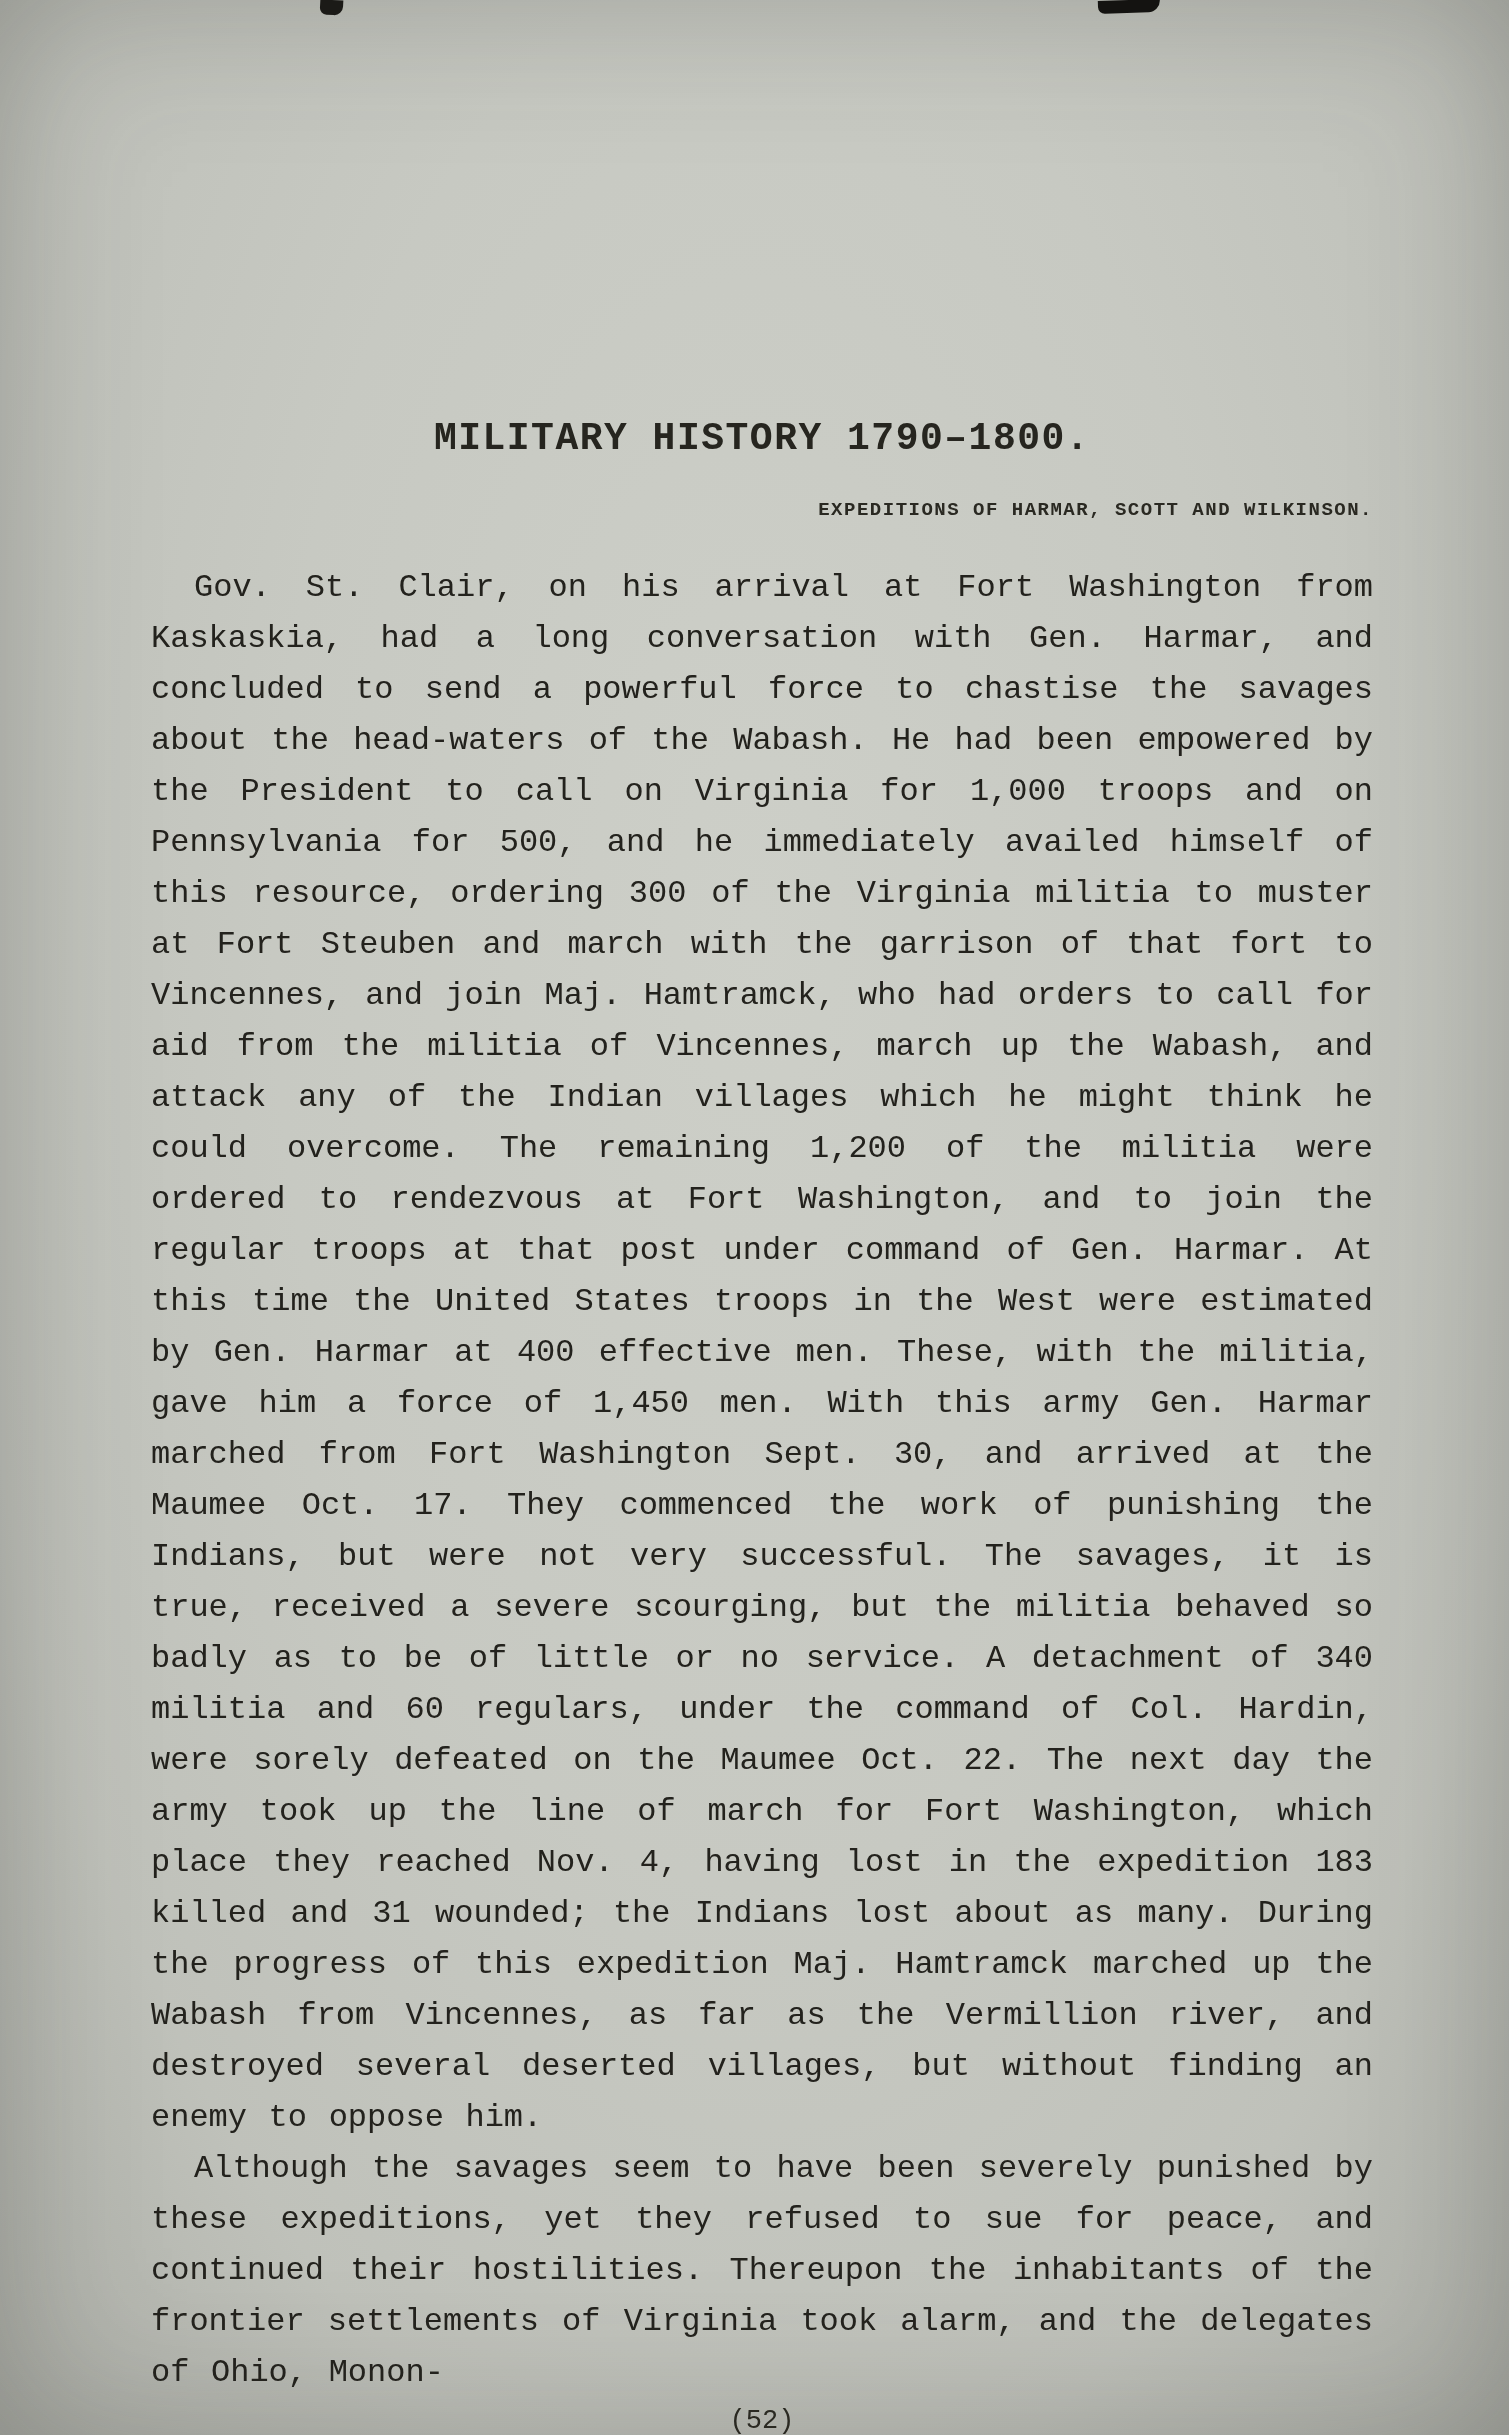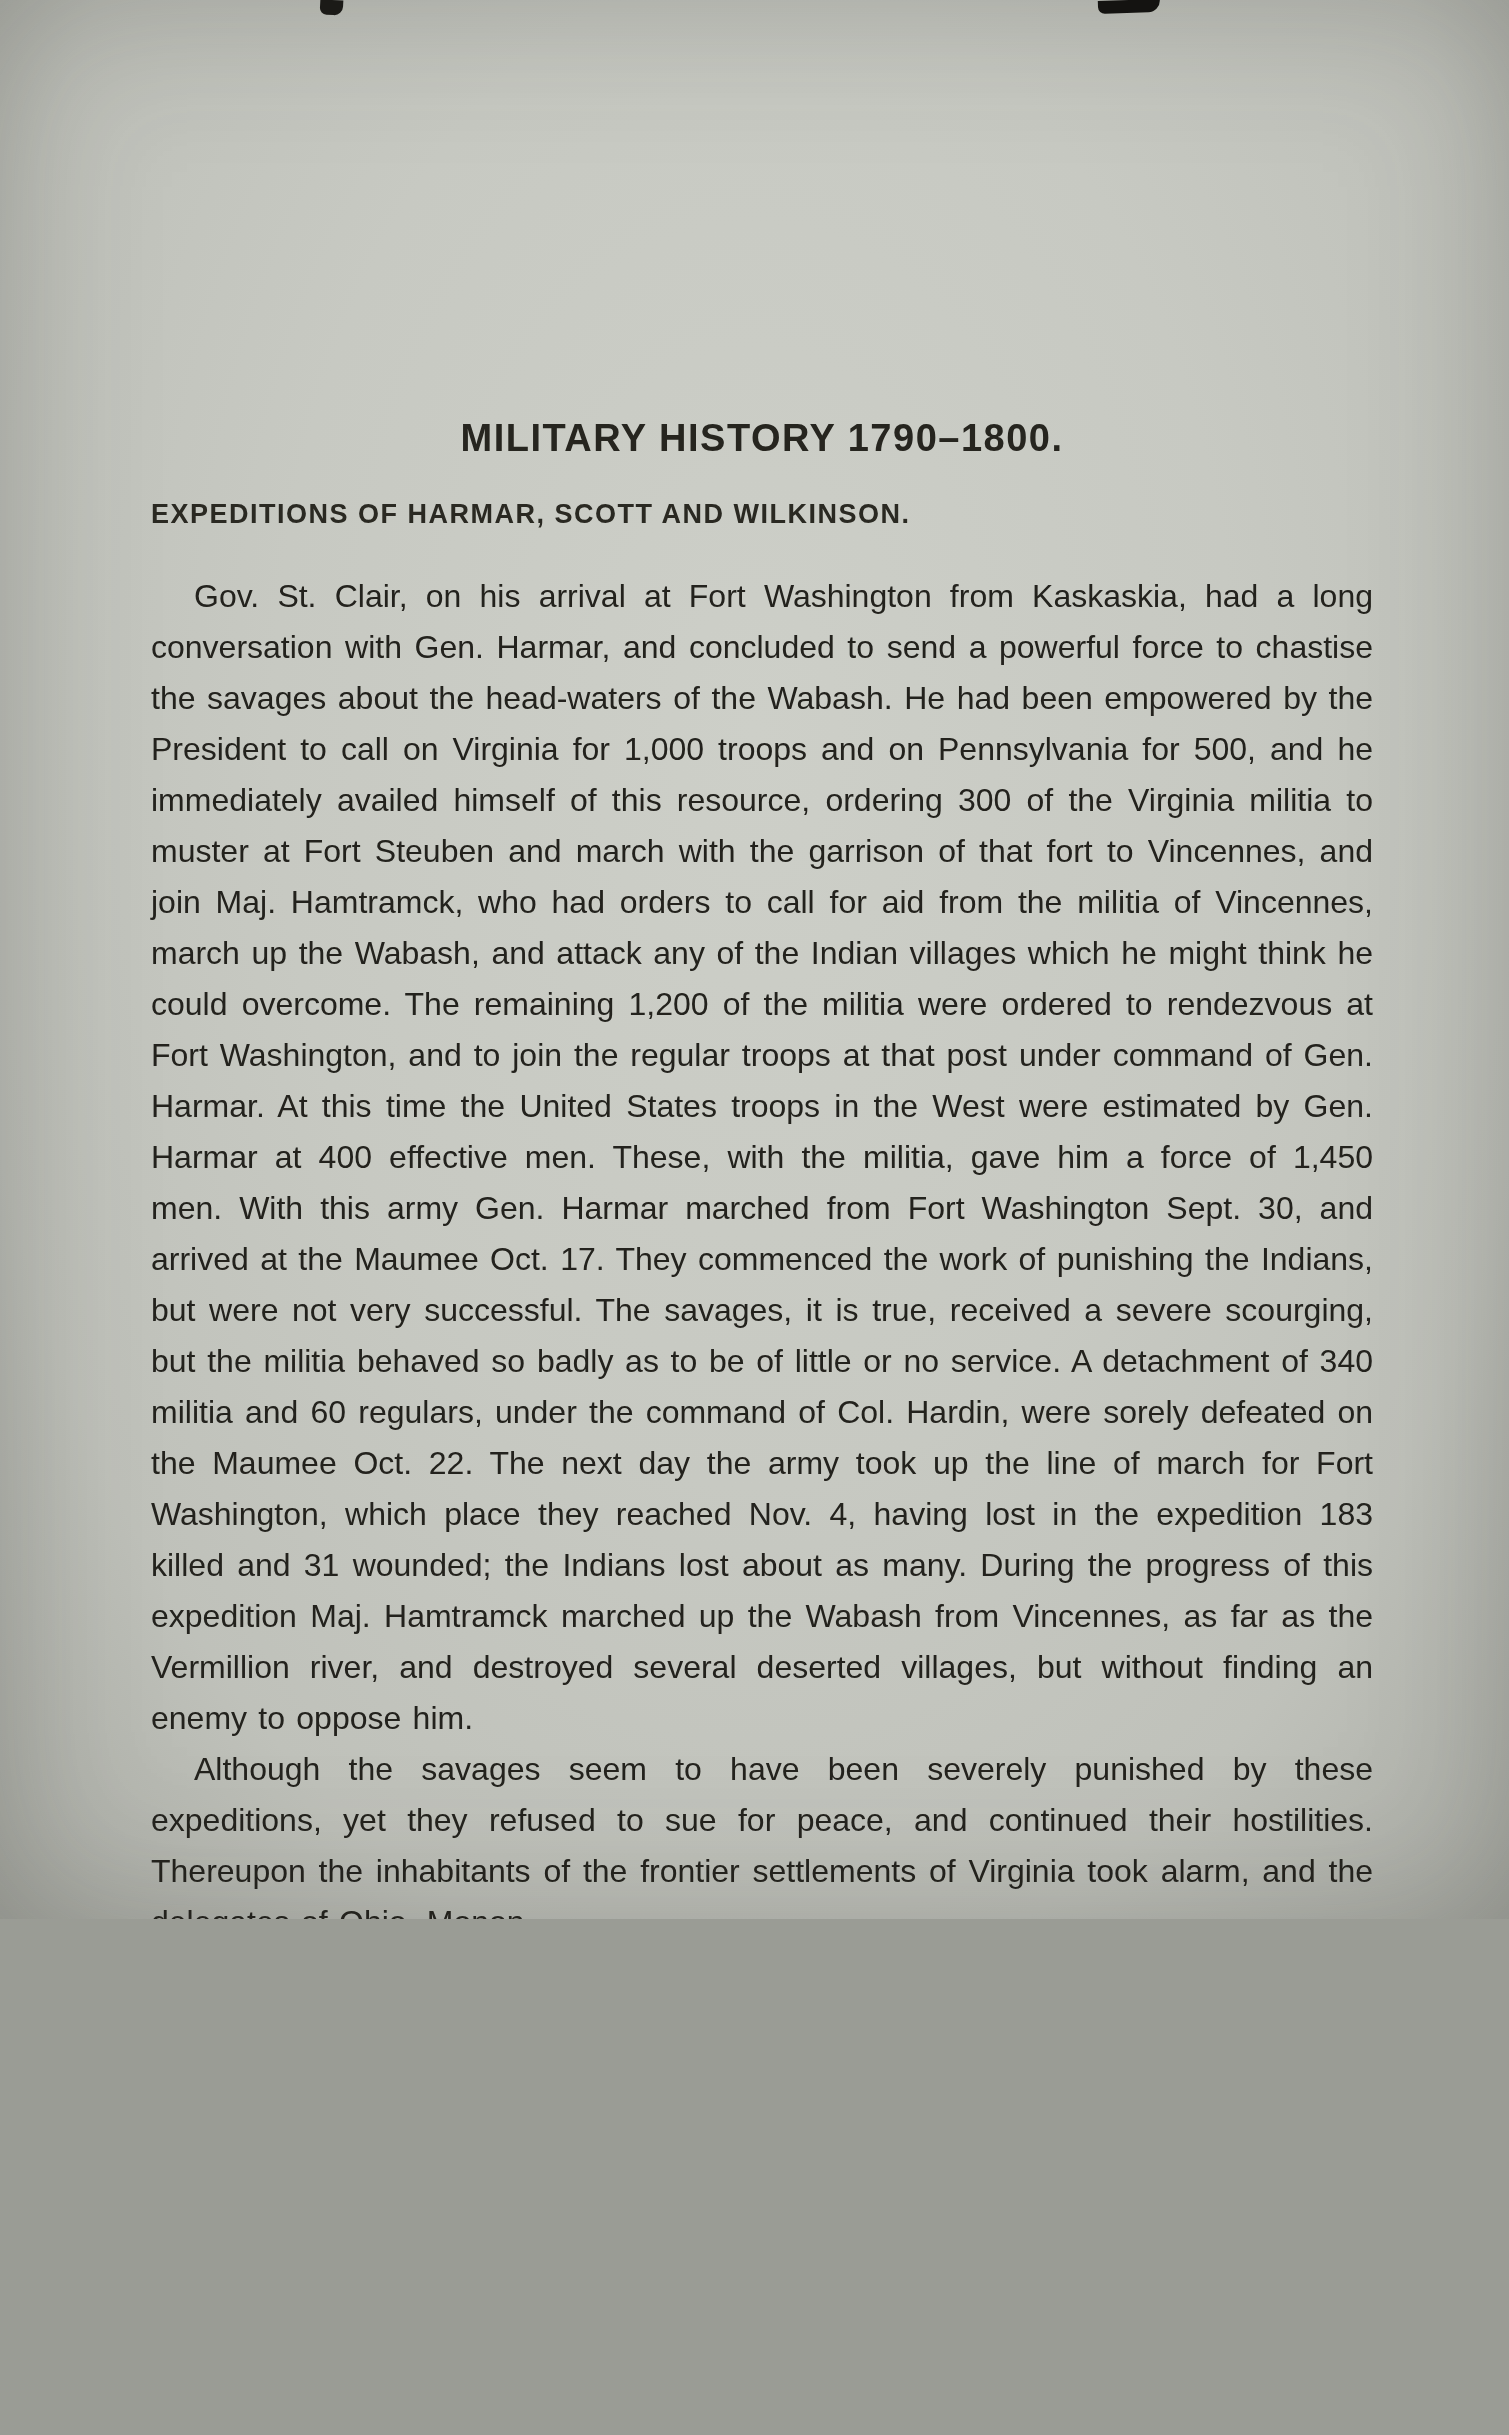--- a/index.html
+++ b/index.html
@@ -3,25 +3,25 @@
 <meta charset="utf-8">
 <style>
   html, body {
     margin: 0;
     padding: 0;
     background: #9a9c95;
   }
   .page {
     position: relative;
     width: 1510px;
-    height: 1919px;
+    height: 2435px;
     margin: 0 auto;
     background: radial-gradient(ellipse at 50% 38%, #cdcfc8 0%, #c7c9c2 45%, #bfc1ba 75%, #acaea7 100%);
     box-shadow: inset 0 0 156px rgba(50, 50, 45, 0.28);
-    font-family: Liberation Sans, sans-serif;
+    font-family: Liberation Mono, monospace;
     color: #23221f;
     overflow: hidden;
   }
   .ink-mark-a {
     position: absolute;
     left: 320px;
     top: 0;
     width: 23.4px;
     height: 14.6px;
     background: #1b1a17;
@@ -46,22 +46,22 @@
   }
   .page-title {
     text-align: center;
     font-size: 38px;
     font-weight: bold;
     letter-spacing: 1.5px;
     margin: 0 0 39px 0;
     color: #26251f;
   }
   .section-heading {
-    text-align: left;
-    font-size: 27px;
+    text-align: right;
+    font-size: 19px;
     font-weight: bold;
     letter-spacing: 1.5px;
     margin: 8px 0 41px 0;
     color: #2a2922;
   }
   .body-para {
     font-size: 32px;
     line-height: 51px;
     text-align: justify;
     text-indent: 43px;

